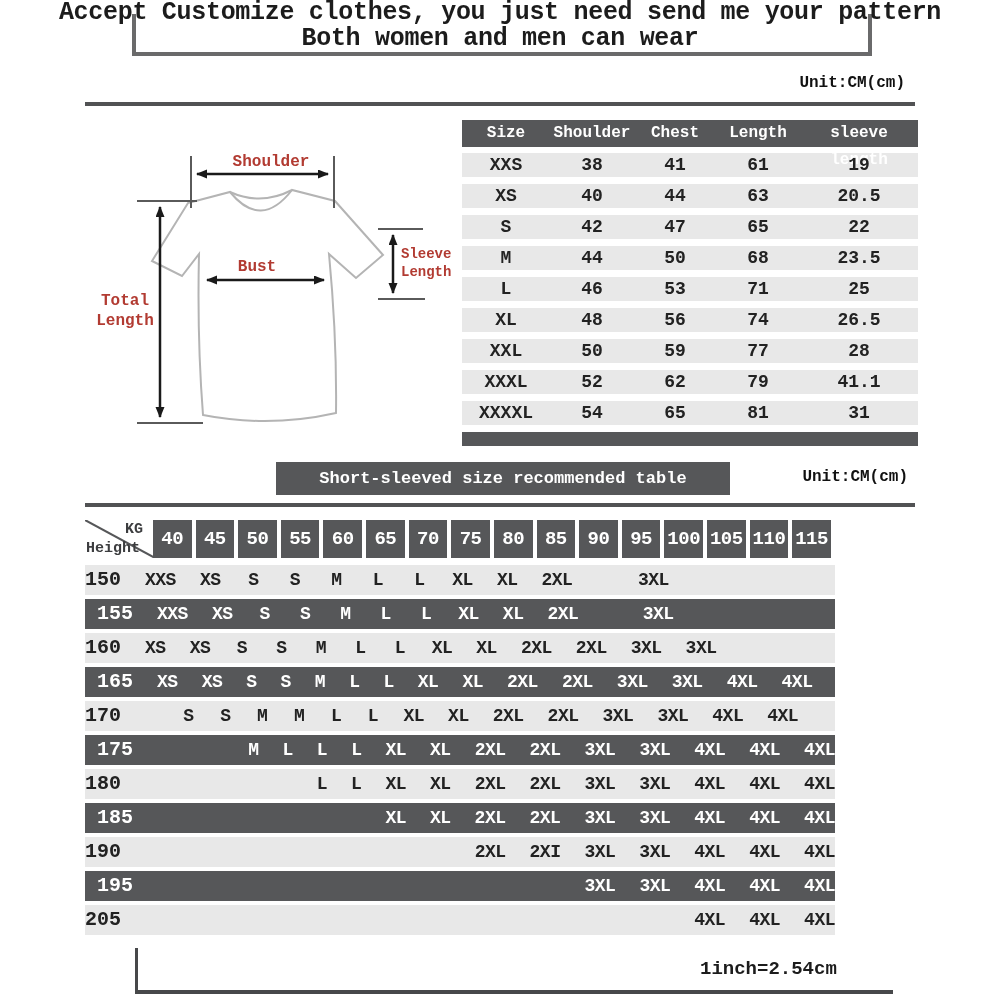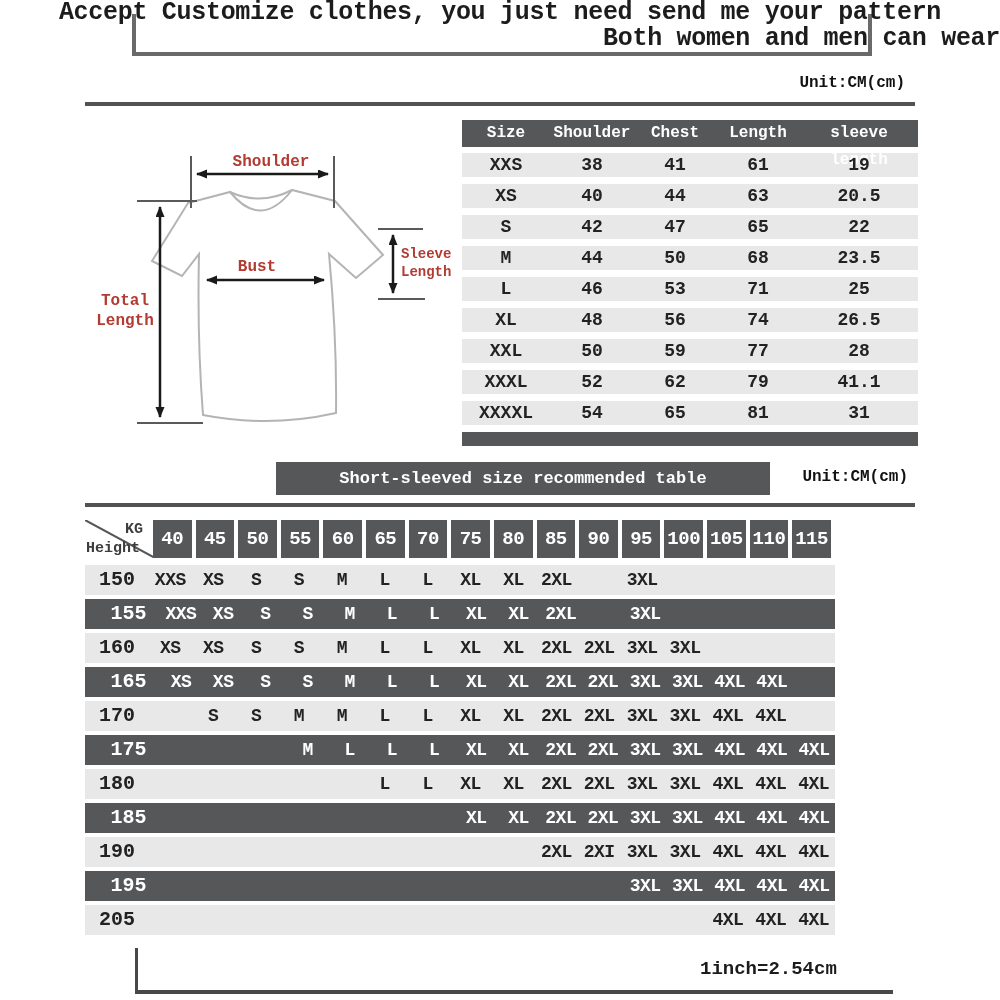--- a/index.html
+++ b/index.html
@@ -5,26 +5,26 @@
   html,body{margin:0;padding:0;background:#ffffff;}
   .page{position:relative;width:1000px;height:1000px;background:#ffffff;overflow:hidden;
         font-family:Liberation Mono, monospace;font-weight:bold;color:#1c1c1c;}
   .abs{position:absolute;}
   .pre{white-space:pre-wrap;}
 
   
   .title-bracket{left:132px;top:14px;width:732px;height:38px;
                  border-left:4px solid #6a6a6b;border-right:4px solid #6a6a6b;border-bottom:4px solid #6a6a6b;}
   .title-l1{left:0;top:-2px;width:1000px;text-align:center;font-size:25px;letter-spacing:-0.3px;}
-  .title-l2{left:0;top:24px;width:1000px;text-align:right;font-size:25px;letter-spacing:-0.3px;}
+  .title-l2{left:0;top:24px;width:1000px;text-align:center;font-size:25px;letter-spacing:-0.3px;}
 
   
   .sec-box{background:#565759;color:#ffffff;text-align:center;font-size:17px;}
   .sec-box1{left:332px;top:69px;width:340px;height:31px;line-height:31px;}
-  .sec-box2{left:276px;top:462px;width:494px;height:33px;line-height:33px;}
+  .sec-box2{left:276px;top:462px;width:454px;height:33px;line-height:33px;}
   .unit{font-size:16px;color:#111;text-align:right;}
   .unit1{left:730px;top:74px;width:175px;}
   .unit2{left:730px;top:468px;width:178px;}
   .hr{background:#515254;height:4px;left:85px;width:830px;}
   .hr1{top:102px;}
   .hr2{top:503px;}
 
   
   .size-table{left:462px;top:120px;width:456px;}
   .st-header{display:flex;background:#565759;color:#ffffff;height:27px;line-height:27px;font-size:16px;}
@@ -37,21 +37,21 @@
   
   .matrix{left:85px;top:520px;width:750px;}
   .m-header{display:flex;height:38px;}
   .m-corner{position:relative;width:70px;height:38px;background:#ffffff;margin-right:5px;}
   .m-corner svg{position:absolute;left:0;top:0;}
   .m-kg{position:absolute;right:5px;top:1px;font-size:15px;color:#3c3d3f;}
   .m-height{position:absolute;left:1px;bottom:1px;font-size:15px;color:#3c3d3f;}
   .m-hcell{width:43px;height:38px;line-height:38px;margin-right:4px;background:#565759;color:#ffffff;
            text-align:center;font-size:19px;letter-spacing:-0.5px;}
   .m-rows{margin-top:7px;}
-  .m-row{display:flex;height:30px;line-height:30px;margin-bottom:4px;}
+  .m-row{display:flex;height:30px;line-height:30px;margin-bottom:4px;gap:24px;}
   .m-row.light{background:#e8e8e8;color:#222;}
   .m-row.dark{background:#565759;color:#ffffff;padding-left:12px;}
   .m-label{width:70px;text-align:center;font-size:20px;}
   .m-cell{width:47px;text-align:center;font-size:18px;letter-spacing:-0.5px;}
 
   
   .footer-bracket{left:135px;top:948px;width:755px;height:42px;border-left:3px solid #47484a;border-bottom:4px solid #47484a;}
   .footer-note{left:150px;top:955px;font-size:19px;}
   .footer-conv{left:700px;top:958px;font-size:19px;}
 

